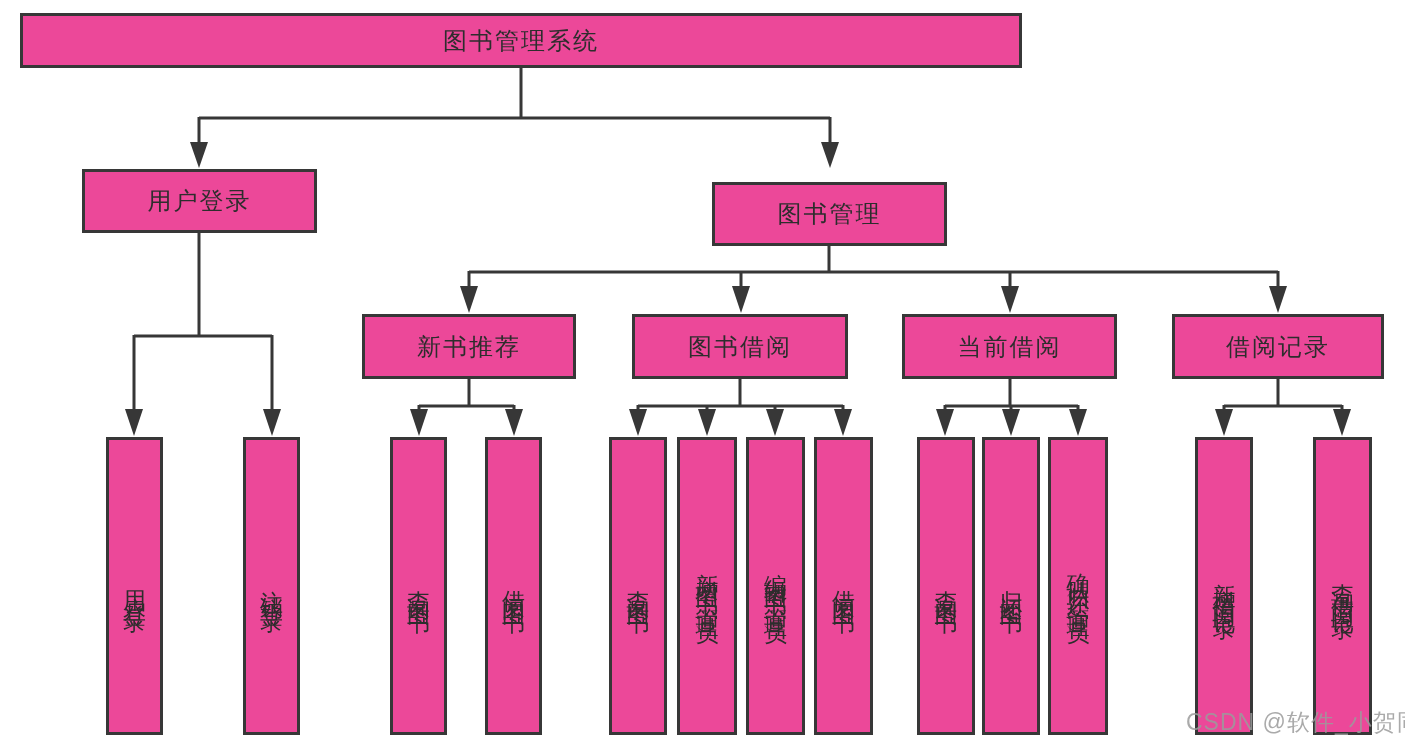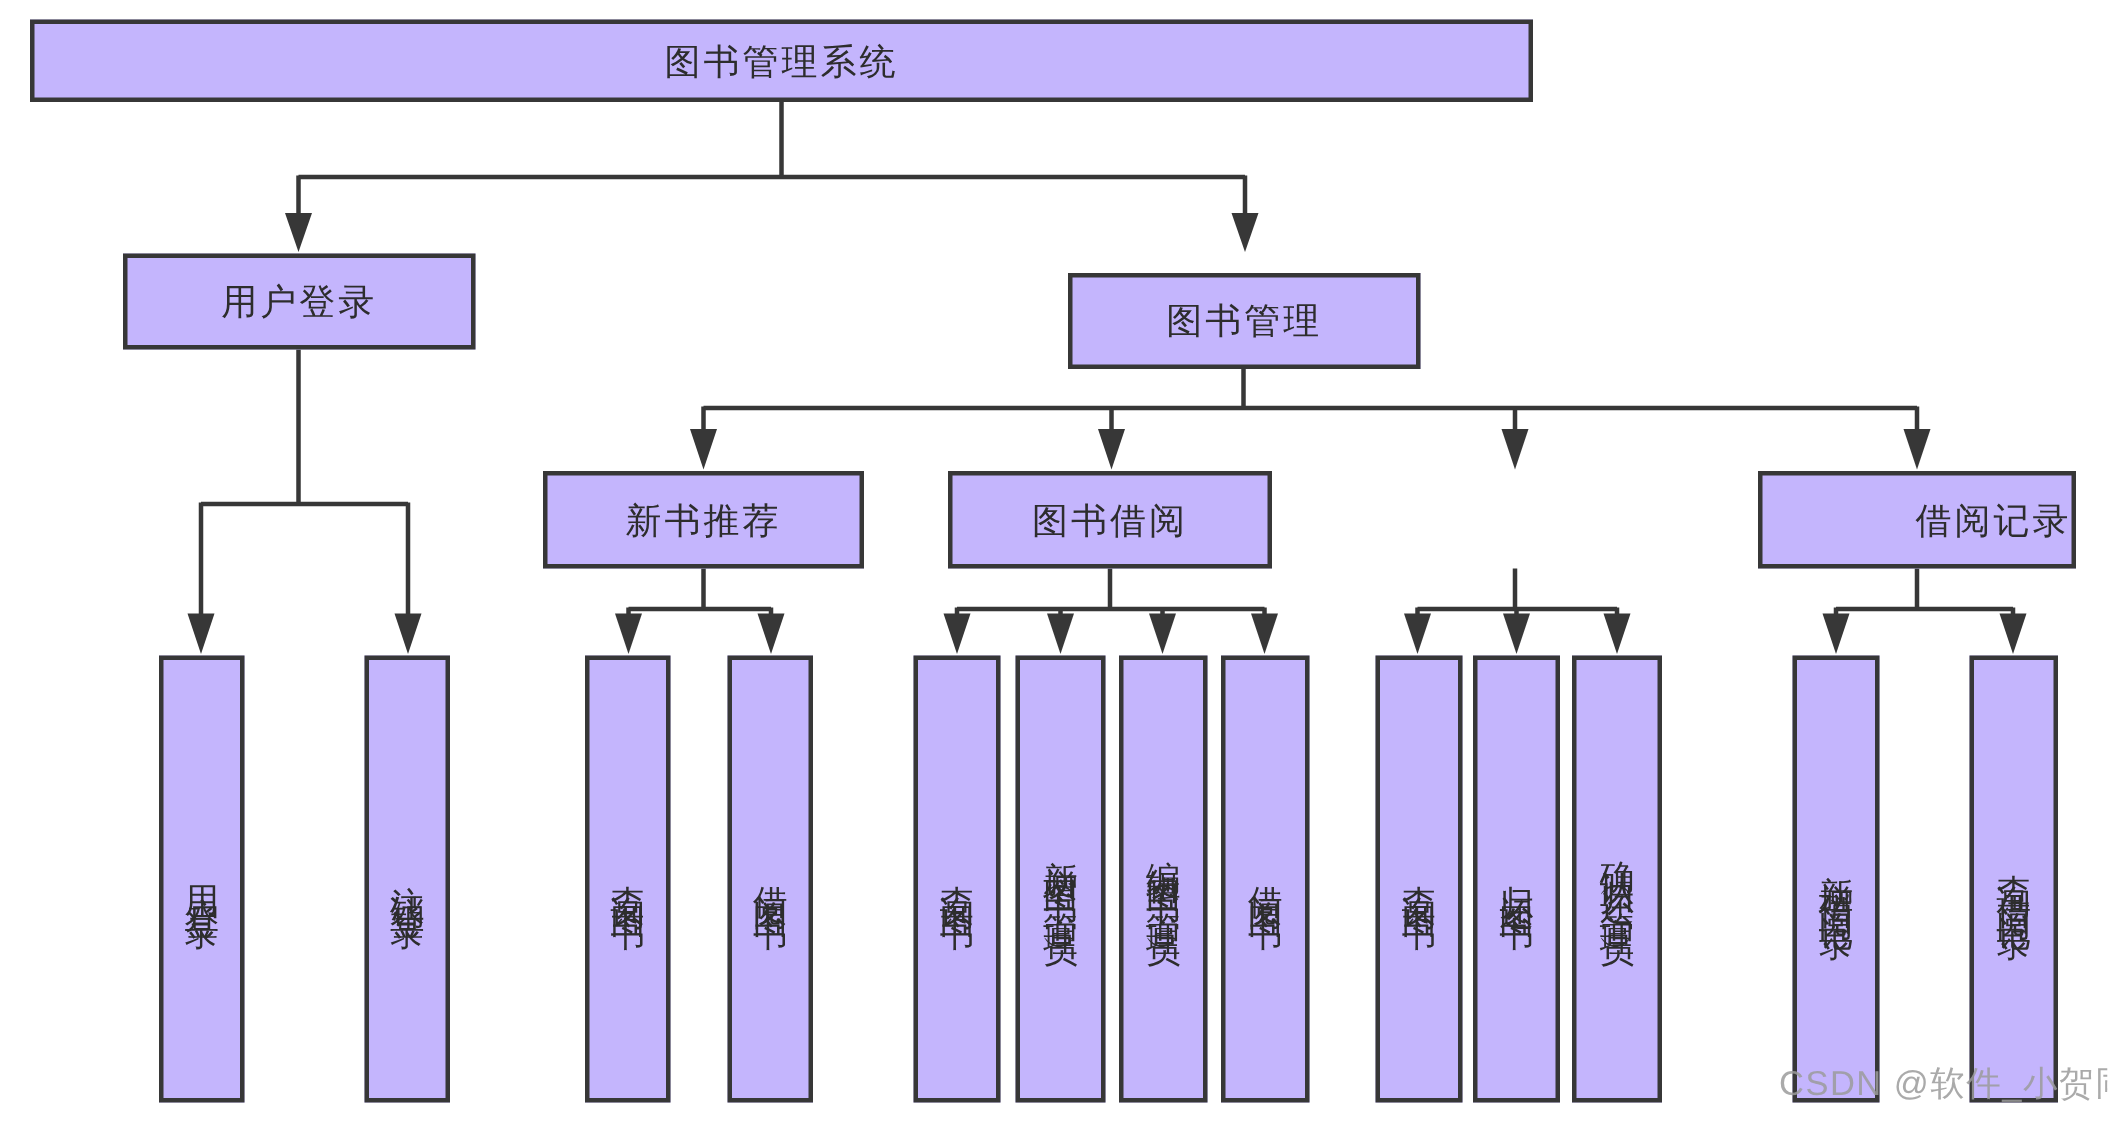--- a/index.html
+++ b/index.html
@@ -27,21 +27,21 @@
     stroke: #373737;
     stroke-width: 3;
   }
   .connectors polygon {
     fill: #373737;
     stroke: none;
   }
   .node {
     position: absolute;
     box-sizing: border-box;
-    background: #c4b5fd;
+    background: #ec4899;
     border: 3px solid #373737;
     display: flex;
     align-items: center;
     justify-content: center;
     color: #2d2d2d;
   }
   .h-label {
     font-size: 24px;
     letter-spacing: 2px;
     white-space: nowrap;
@@ -123,21 +123,24 @@
   <div class="node" style="left:712px; top:169px; width:235px; height:64px;margin-top:13px;">
     <span class="h-label">图书管理</span>
   </div>
 
   <div class="node" style="left:362px; top:314px; width:214px; height:65px;text-align:right;">
     <span class="h-label">新书推荐</span>
   </div>
   <div class="node" style="left:632px; top:314px; width:216px; height:65px;">
     <span class="h-label">图书借阅</span>
   </div>
-  <div class="node" style="left:1172px; top:314px; width:212px; height:65px;justify-content:flex-end;">
+  <div class="node" style="left:902px; top:314px; width:215px; height:65px;">
+    <span class="h-label">当前借阅</span>
+  </div>
+  <div class="node" style="left:1172px; top:314px; width:212px; height:65px;">
     <span class="h-label">借阅记录</span>
   </div>
 
   <div class="node" style="left:106px; top:437px; width:57px; height:298px;">
     <span class="v-label">用户登录</span>
   </div>
   <div class="node" style="left:243px; top:437px; width:57px; height:298px;">
     <span class="v-label">注销登录</span>
   </div>
 

